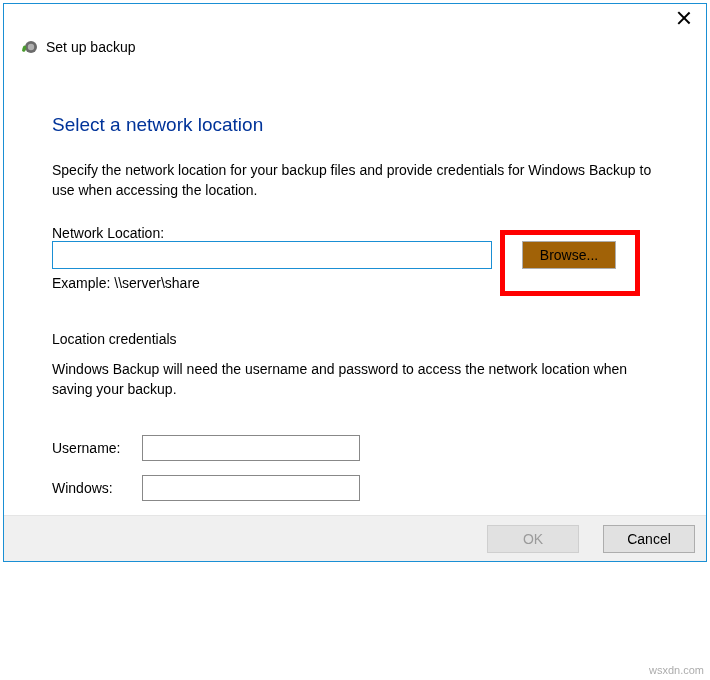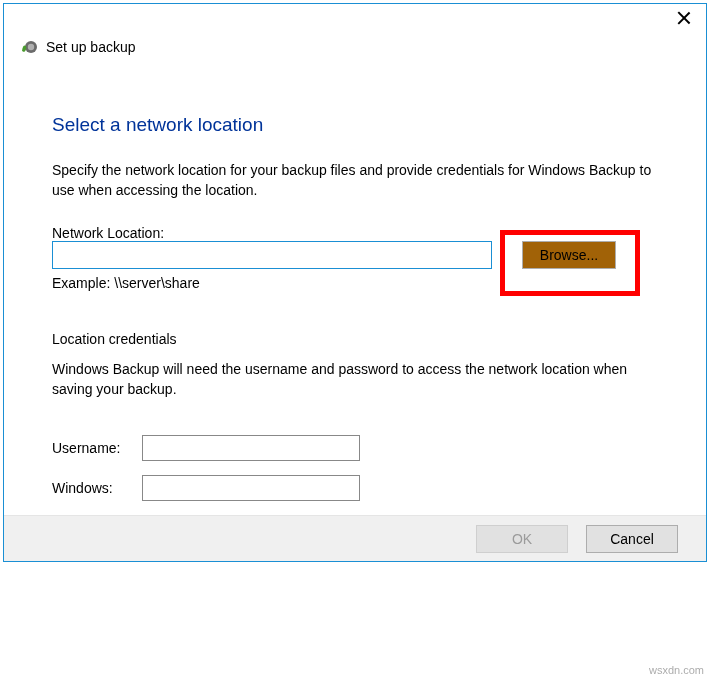--- a/index.html
+++ b/index.html
@@ -158,22 +158,22 @@
       font-size: 14px;
       padding: 2px 4px;
     }
     .footer {
       background: #f0f0f0;
       border-top: 1px solid #e5e5e5;
       height: 54px;
       display: flex;
       justify-content: flex-end;
       align-items: center;
-      padding-right: 28px;
-      gap: 18px;
+      padding-right: 11px;
+      gap: 24px;
     }
     .footer-btn {
       width: 92px;
       height: 28px;
       background: #e1e1e1;
       border: 1px solid #adadad;
       font-size: 14px;
       font-family: inherit;
       cursor: pointer;
     }

